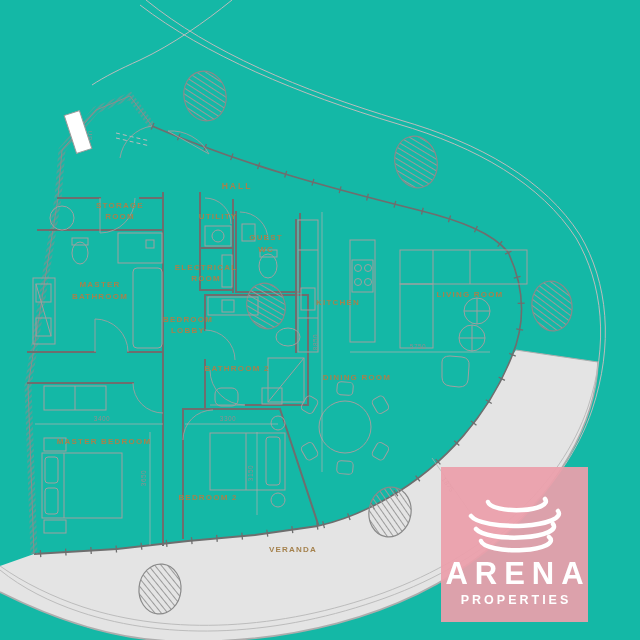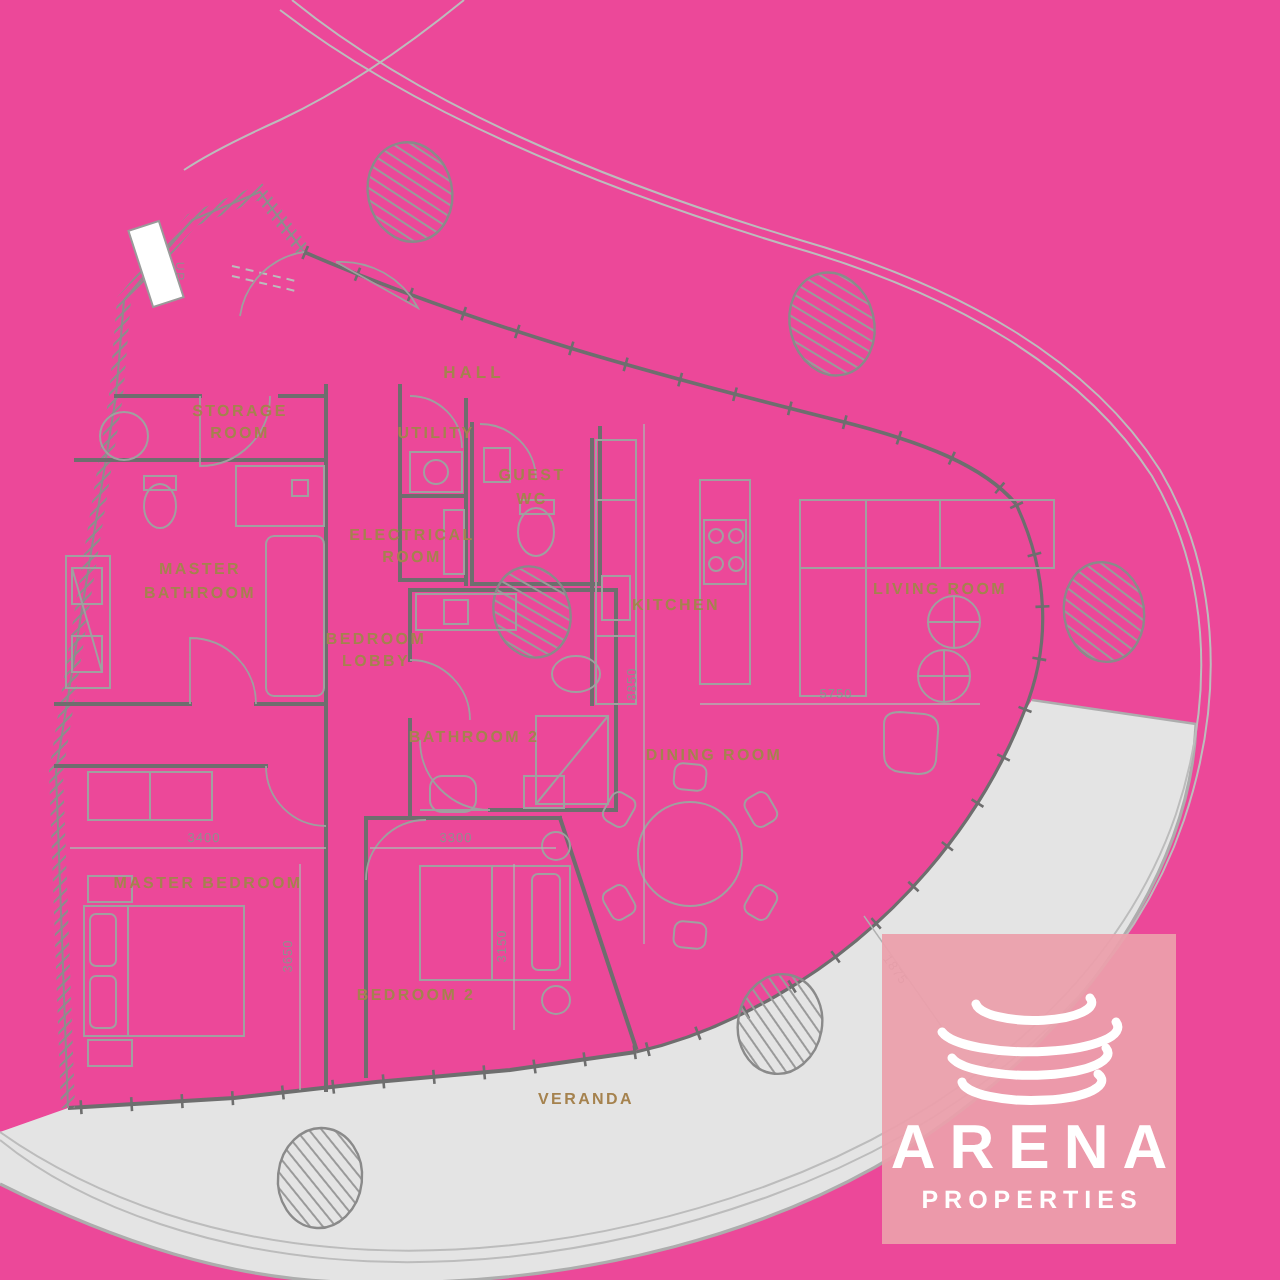--- a/index.html
+++ b/index.html
@@ -1,16 +1,16 @@
 <!DOCTYPE html>
 <html><head>
 <meta charset="utf-8">
 <style>
   html,body{margin:0;padding:0;background:#ffffff;}
-  #stage{position:relative;width:640px;height:640px;background:#ec4899;overflow:hidden;
+  #stage{position:relative;width:640px;height:640px;background:#14b8a6;overflow:hidden;
          font-family:"Liberation Sans", sans-serif;}
   svg{position:absolute;top:0;left:0;}
   text{font-family:"Liberation Sans", sans-serif;}
   .room-label{fill:#a5824e;font-size:8px;font-weight:bold;letter-spacing:1.2px;text-anchor:middle;}
   .room-label.big{font-size:8.5px;letter-spacing:2px;}
   .dim-text{fill:#8f8f8f;font-size:6.5px;letter-spacing:.5px;text-anchor:middle;}
   .wm-brand{fill:#ffffff;font-size:31px;font-weight:bold;letter-spacing:7px;text-anchor:middle;}
   .wm-tag{fill:#ffffff;font-size:12.5px;font-weight:bold;letter-spacing:3px;text-anchor:middle;}
   .up-text{fill:#8f8f8f;font-size:6px;letter-spacing:1px;text-anchor:middle;}
 </style>

